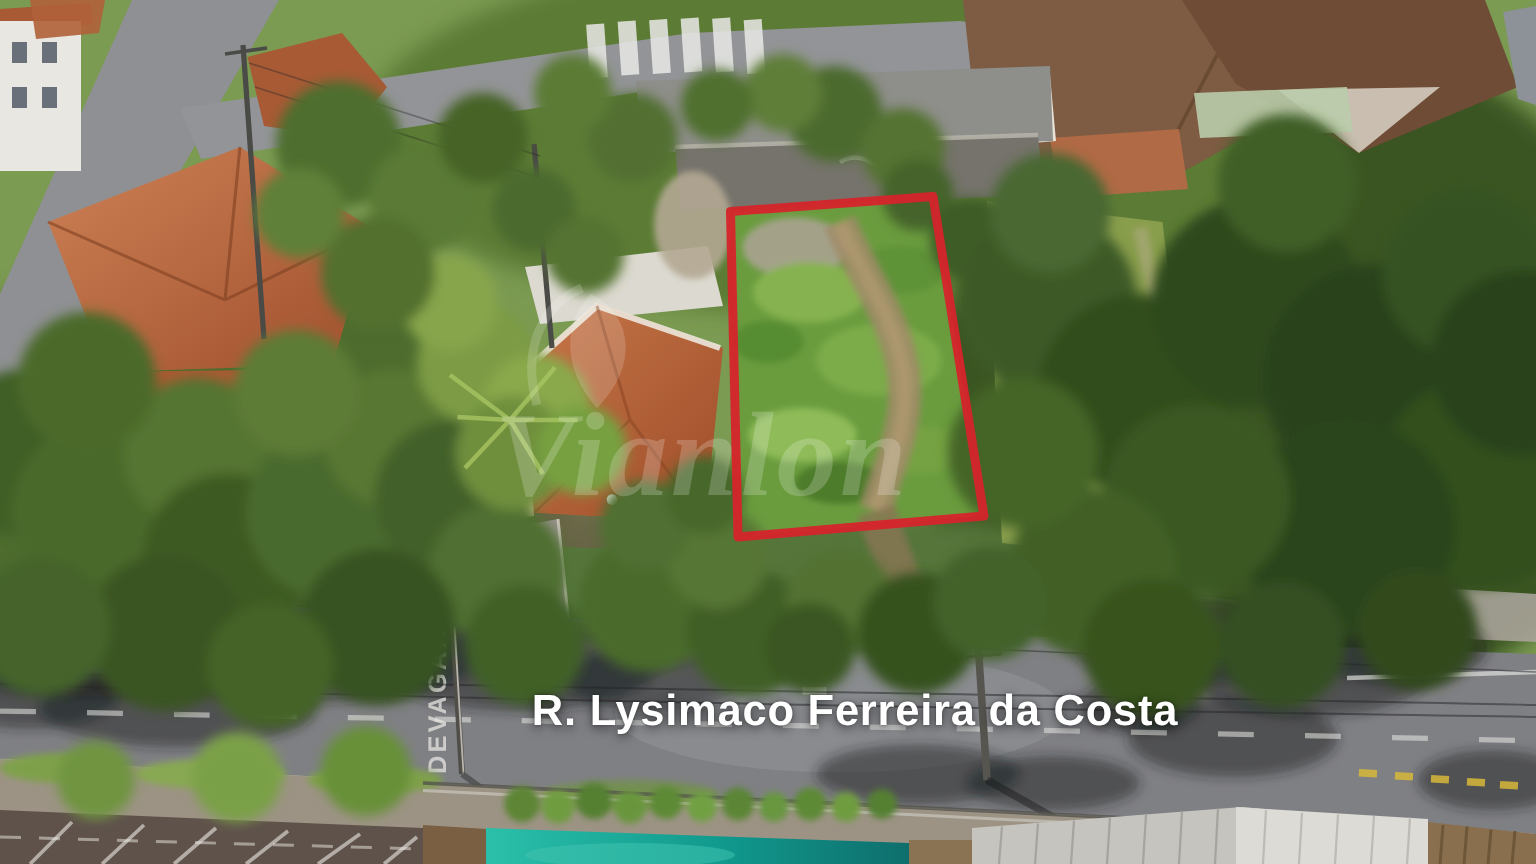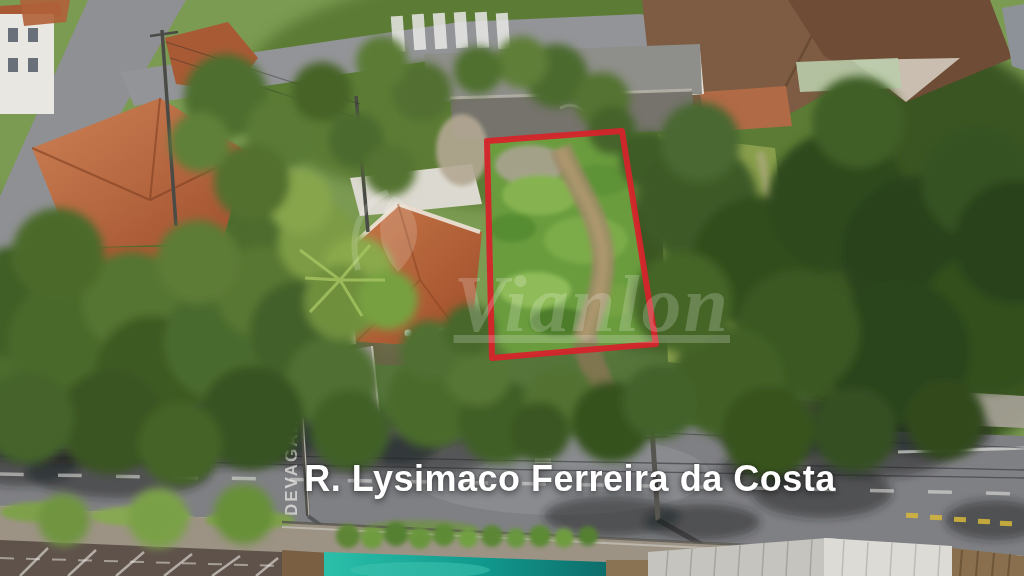--- a/index.html
+++ b/index.html
@@ -1,29 +1,29 @@
 <!DOCTYPE html>
 <html><head>
 <meta charset="utf-8">
 <style>
   html,body{margin:0;padding:0;background:#222;}
   .stage{position:relative;width:1024px;height:576px;overflow:hidden;
          font-family:"Liberation Sans",sans-serif;background:#7b9a52;}
   .stage svg{position:absolute;left:0;top:0;filter:blur(0.5px);}
   
-  .watermark{position:absolute;left:330px;top:186px;width:400px;text-align:right;
-             color:#ffffff;pointer-events:none;text-decoration:underline;}
+  .watermark{position:absolute;left:330px;top:186px;width:400px;text-align:left;
+             color:#ffffff;pointer-events:none;}
   .wm-leaf{opacity:.16;height:92px;}
   .wm-name{font-family:"Liberation Serif",serif;font-style:italic;font-weight:bold;
            font-size:80px;line-height:1;opacity:.20;letter-spacing:2px;margin-top:-14px;}
   .wm-sub{font-size:24px;letter-spacing:11px;opacity:.20;margin-top:2px;
           transform:translateX(-52px);}
   
   .street-label{position:absolute;left:570px;top:458px;transform:translateX(-50%);
-                white-space:nowrap;color:#ffffff;font-weight:bold;font-size:36px;
+                white-space:nowrap;color:#ffffff;font-weight:bold;font-size:29px;
                 letter-spacing:.5px;
                 text-shadow:0 2px 7px rgba(0,0,0,.6),0 0 2px rgba(0,0,0,.35);}
 </style>
 </head>
 <body>
 
 <div class="stage">
 <svg width="1024" height="576" viewBox="0 0 1024 576">
   <defs>
     <filter id="b2" x="-40%" y="-40%" width="180%" height="180%">

